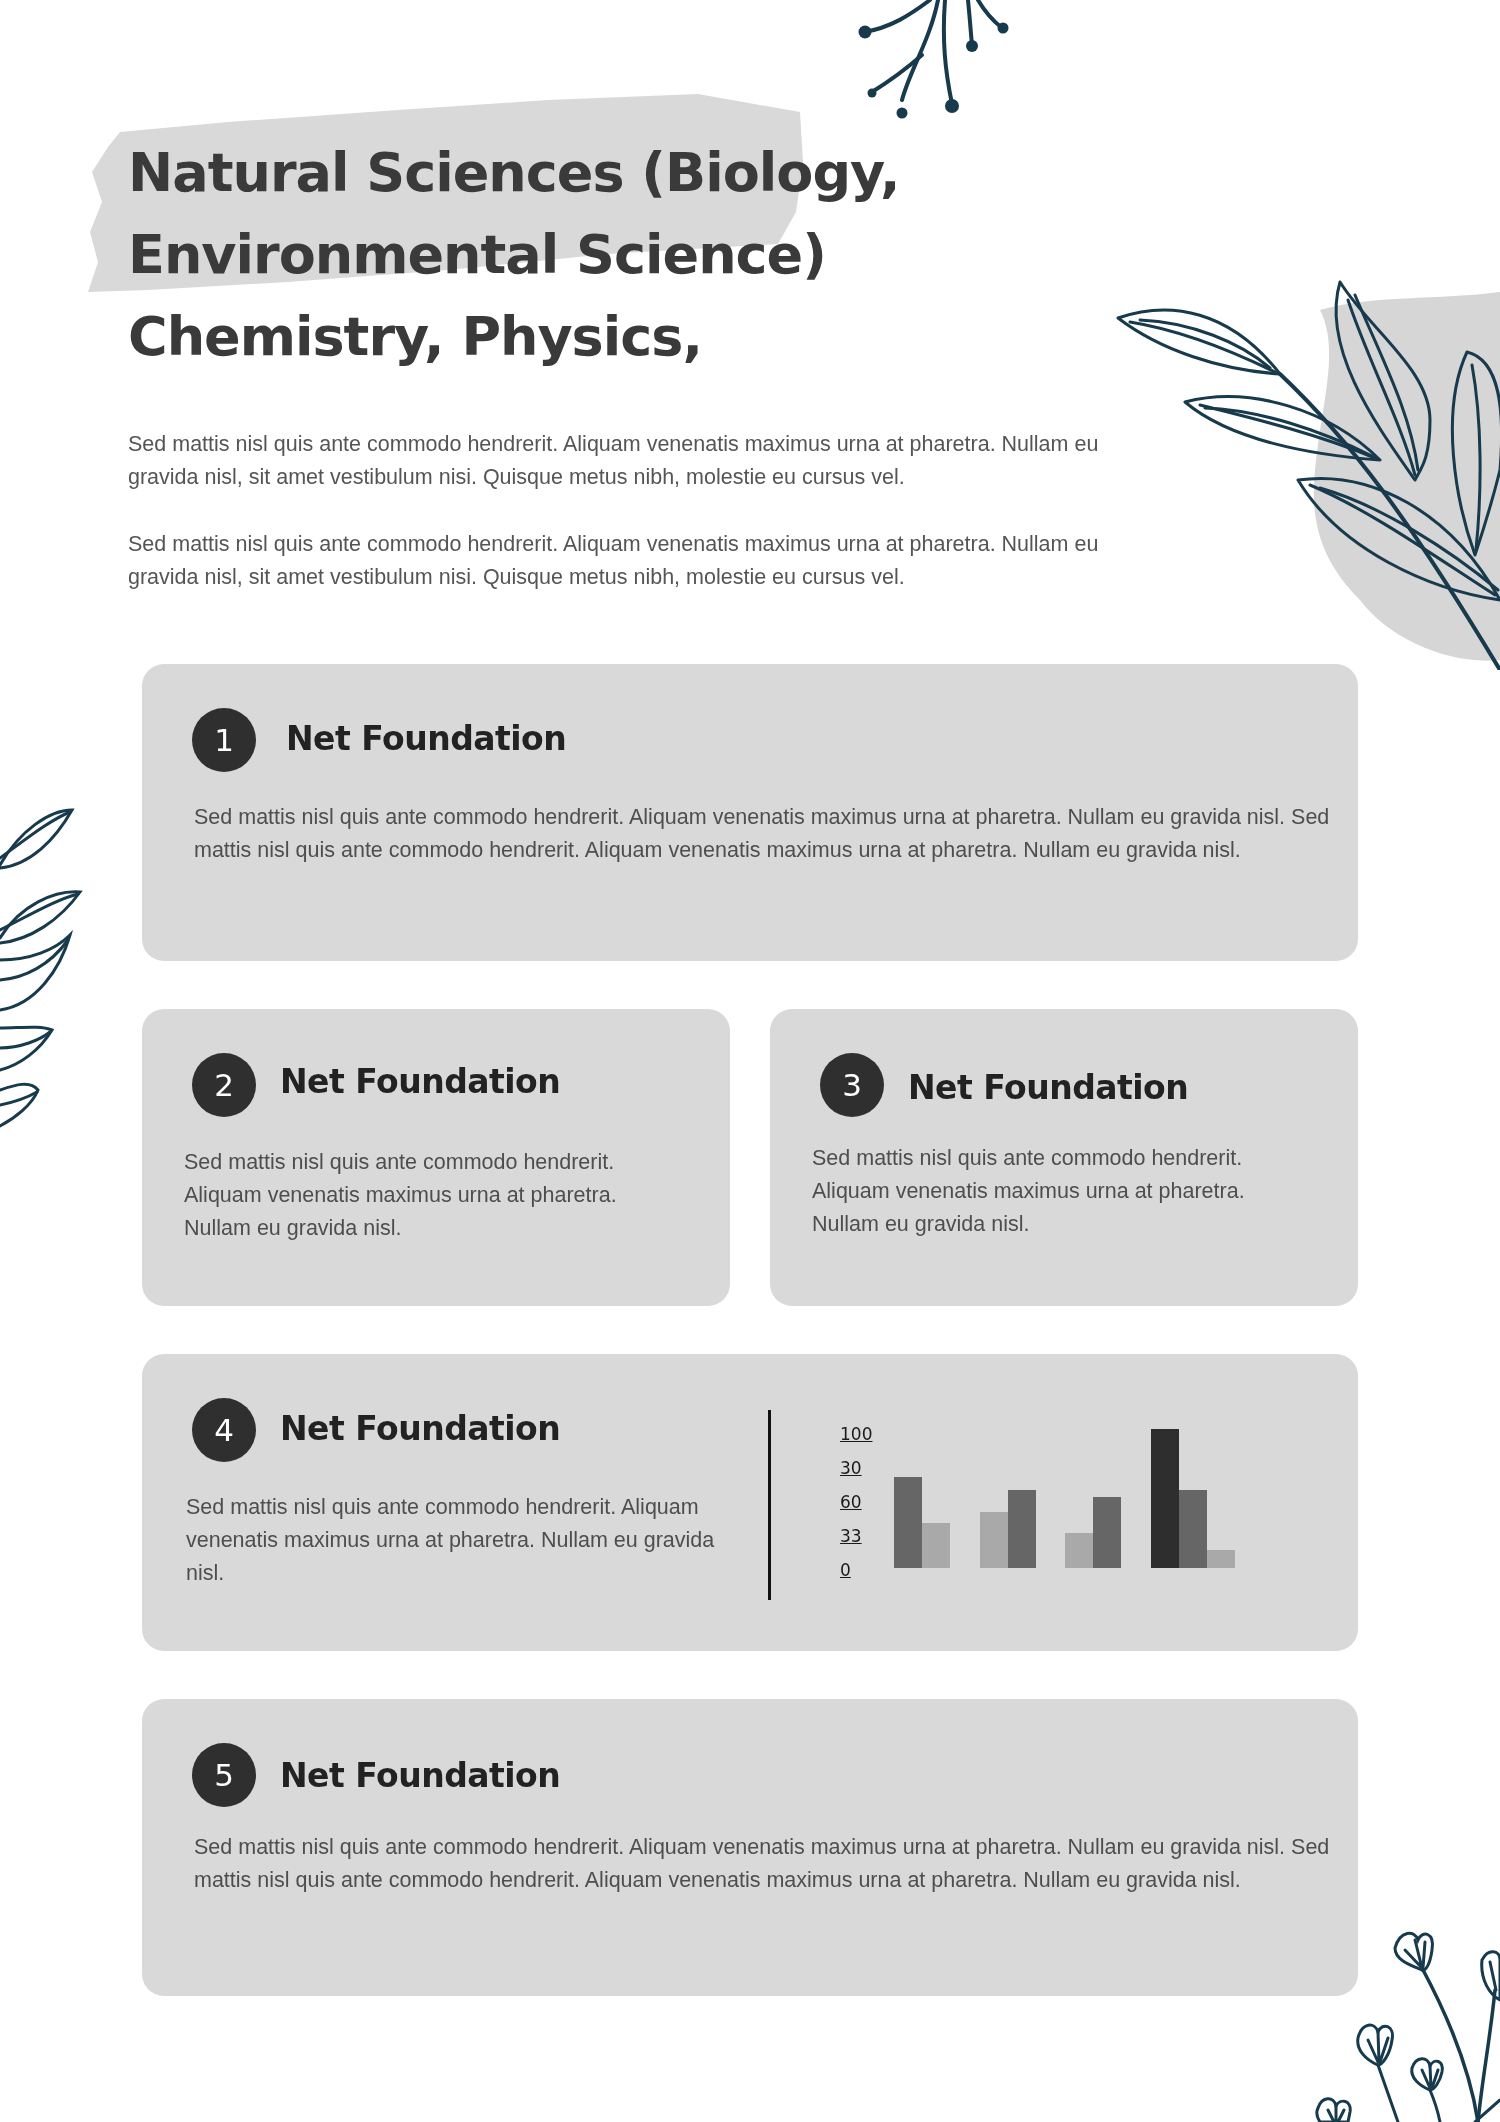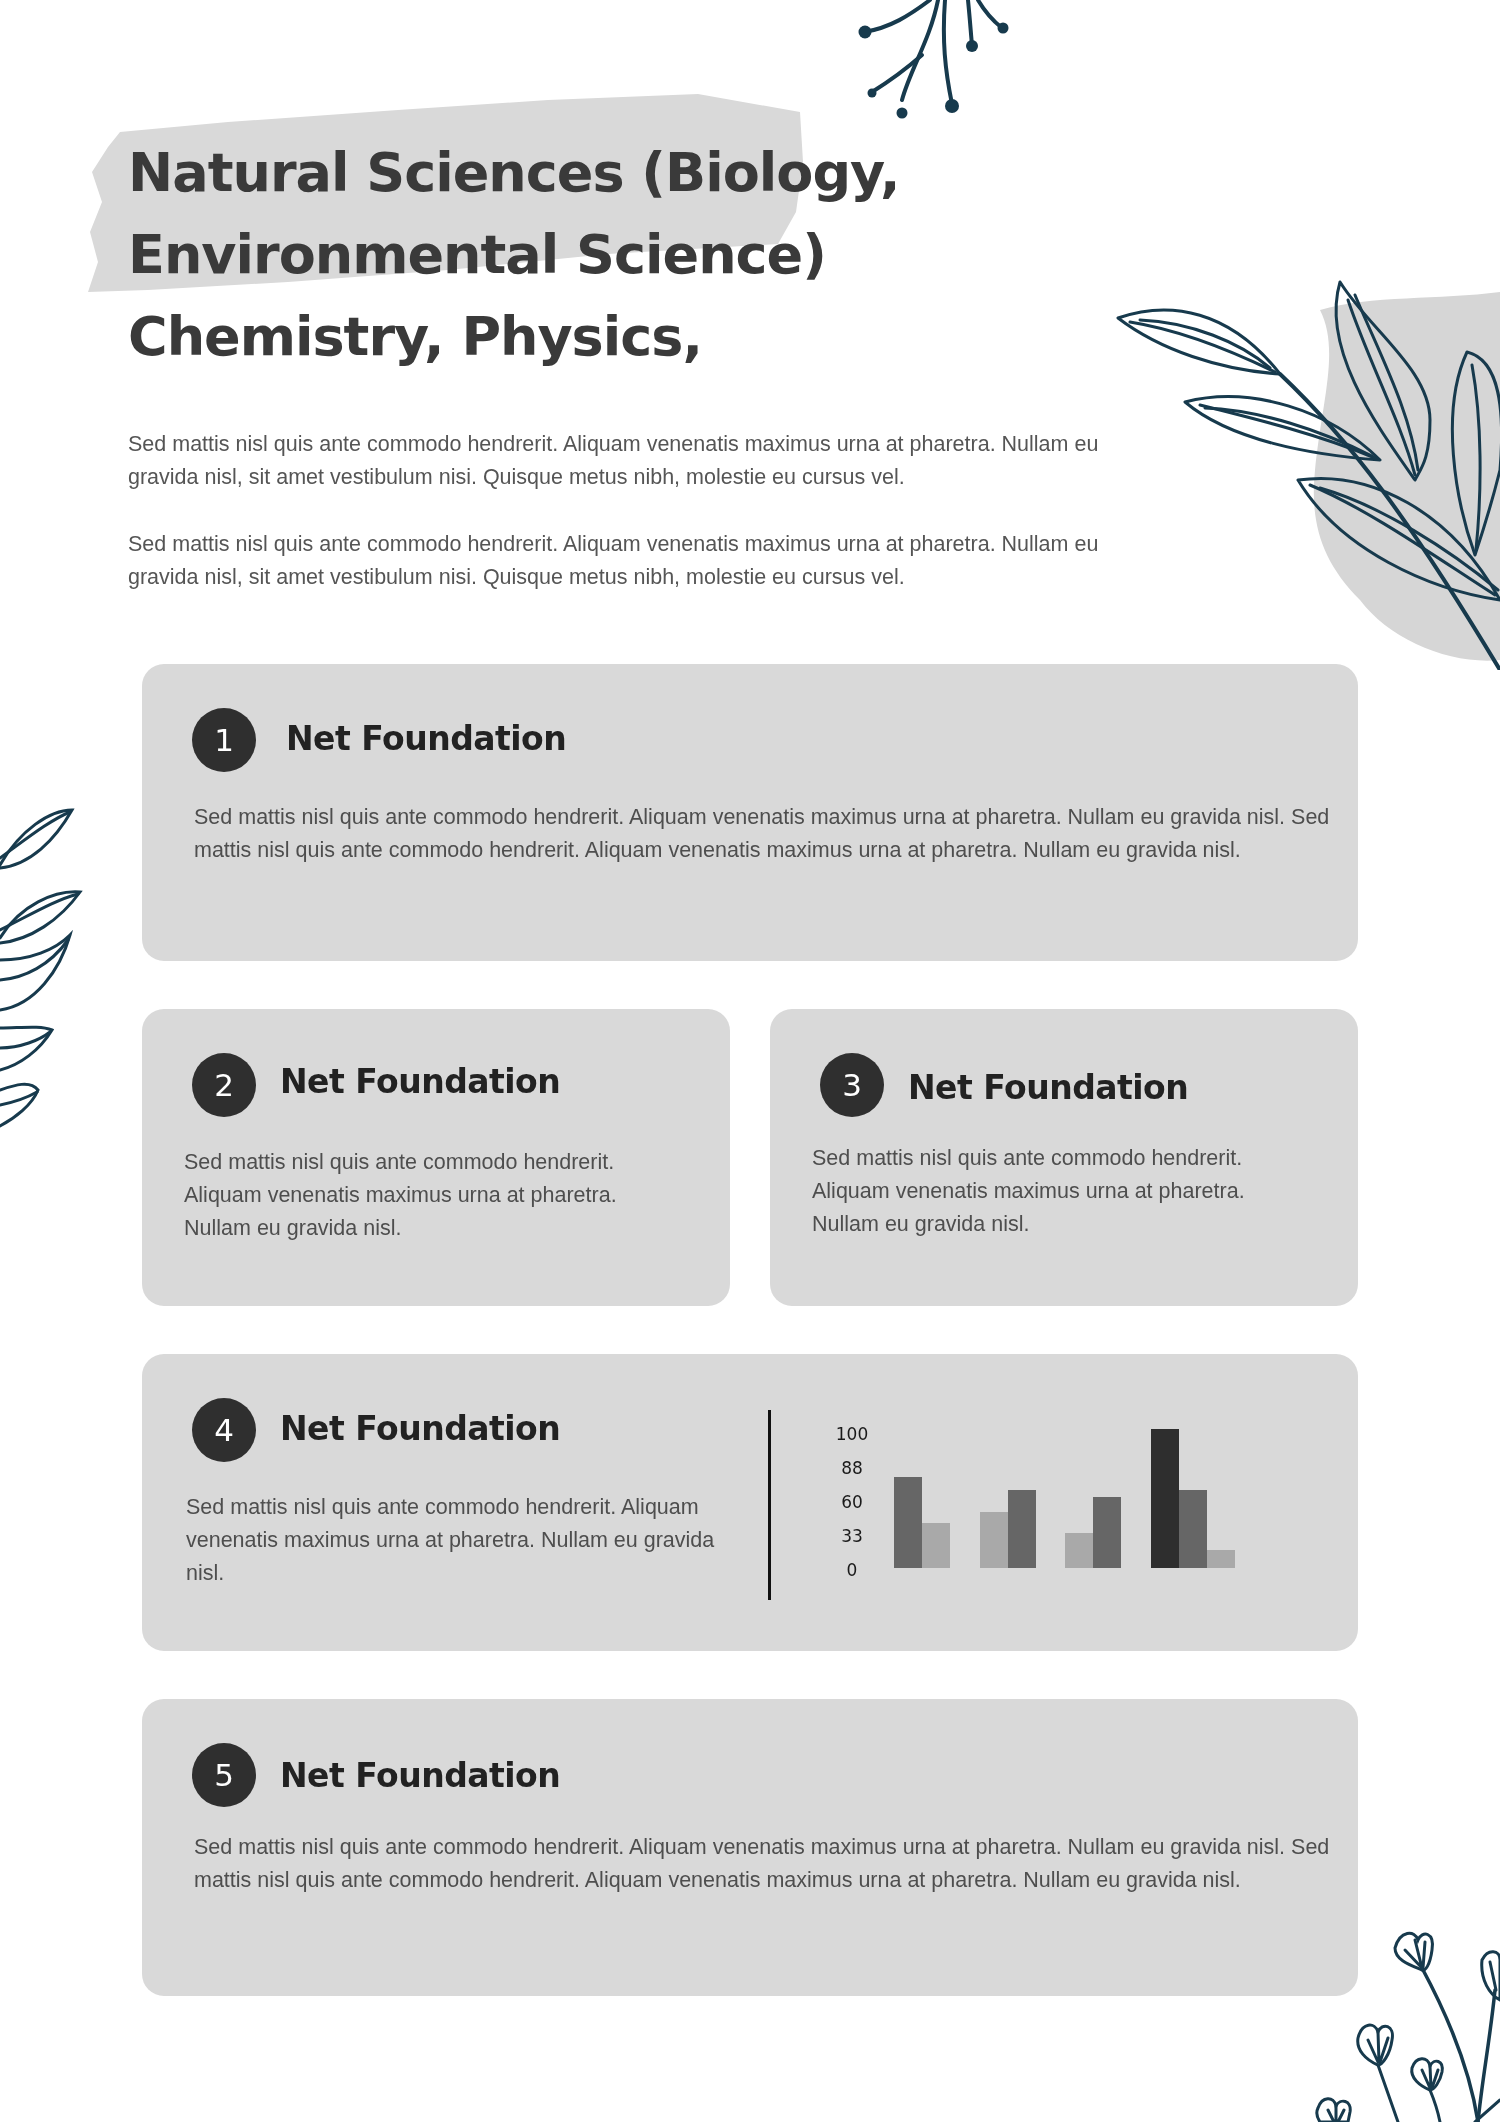--- a/index.html
+++ b/index.html
@@ -73,22 +73,22 @@
   .card-4 .divider { position: absolute; left: 626px; top: 56px; width: 3px; height: 190px; background: #111111; }
 
   
   .card-5 .badge { left: 50px; top: 44px; }
   .card-5 .card-title { left: 138px; top: 57px; }
   .card-5 .card-body { left: 52px; top: 132px; width: 1140px; }
 
   
   .chart { position: absolute; left: 690px; top: 70px; width: 420px; height: 180px; }
   .y-tick {
-    position: absolute; left: 0; width: 40px; text-align: center;
-    font-family: "DejaVu Sans", sans-serif; font-size: 17px; color: #1a1a1a;
+    position: absolute; left: 8px; width: 40px; text-align: left;
+    font-family: "DejaVu Sans", sans-serif; font-size: 17px; color: #1a1a1a; text-decoration: underline;
   }
   .bar { position: absolute; bottom: 0; }
   .plot { position: absolute; left: 50px; top: 0; width: 360px; height: 152px; }
 </style>
 </head>
 <body>
 
 <div class="page">
 
   <div class="deco" style="left:850px; top:0; width:170px; height:120px;">
@@ -210,21 +210,21 @@
     <p class="card-body">Sed mattis nisl quis ante commodo hendrerit. Aliquam venenatis maximus urna at pharetra. Nullam eu gravida nisl.</p>
   </section>
 
   <section class="card card-4">
     <div class="badge">4</div>
     <h2 class="card-title">Net Foundation</h2>
     <p class="card-body">Sed mattis nisl quis ante commodo hendrerit. Aliquam venenatis maximus urna at pharetra. Nullam eu gravida nisl.</p>
     <div class="divider"></div>
     <div class="chart" id="bar-chart">
       <div class="y-tick" style="top:0px;">100</div>
-      <div class="y-tick" style="top:34px;">88</div>
+      <div class="y-tick" style="top:34px;">30</div>
       <div class="y-tick" style="top:68px;">60</div>
       <div class="y-tick" style="top:102px;">33</div>
       <div class="y-tick" style="top:136px;">0</div>
       <div class="plot" id="chart-plot">
           <div class="bar" style="left: 12px; width: 28px; height: 91px; bottom: 8px; background: rgb(102, 102, 102);"></div>
           <div class="bar" style="left: 40px; width: 28px; height: 45px; bottom: 8px; background: rgb(169, 169, 169);"></div>
           <div class="bar" style="left: 98px; width: 28px; height: 56px; bottom: 8px; background: rgb(169, 169, 169);"></div>
           <div class="bar" style="left: 126px; width: 28px; height: 78px; bottom: 8px; background: rgb(102, 102, 102);"></div>
           <div class="bar" style="left: 183px; width: 28px; height: 35px; bottom: 8px; background: rgb(169, 169, 169);"></div>
           <div class="bar" style="left: 211px; width: 28px; height: 71px; bottom: 8px; background: rgb(102, 102, 102);"></div>

